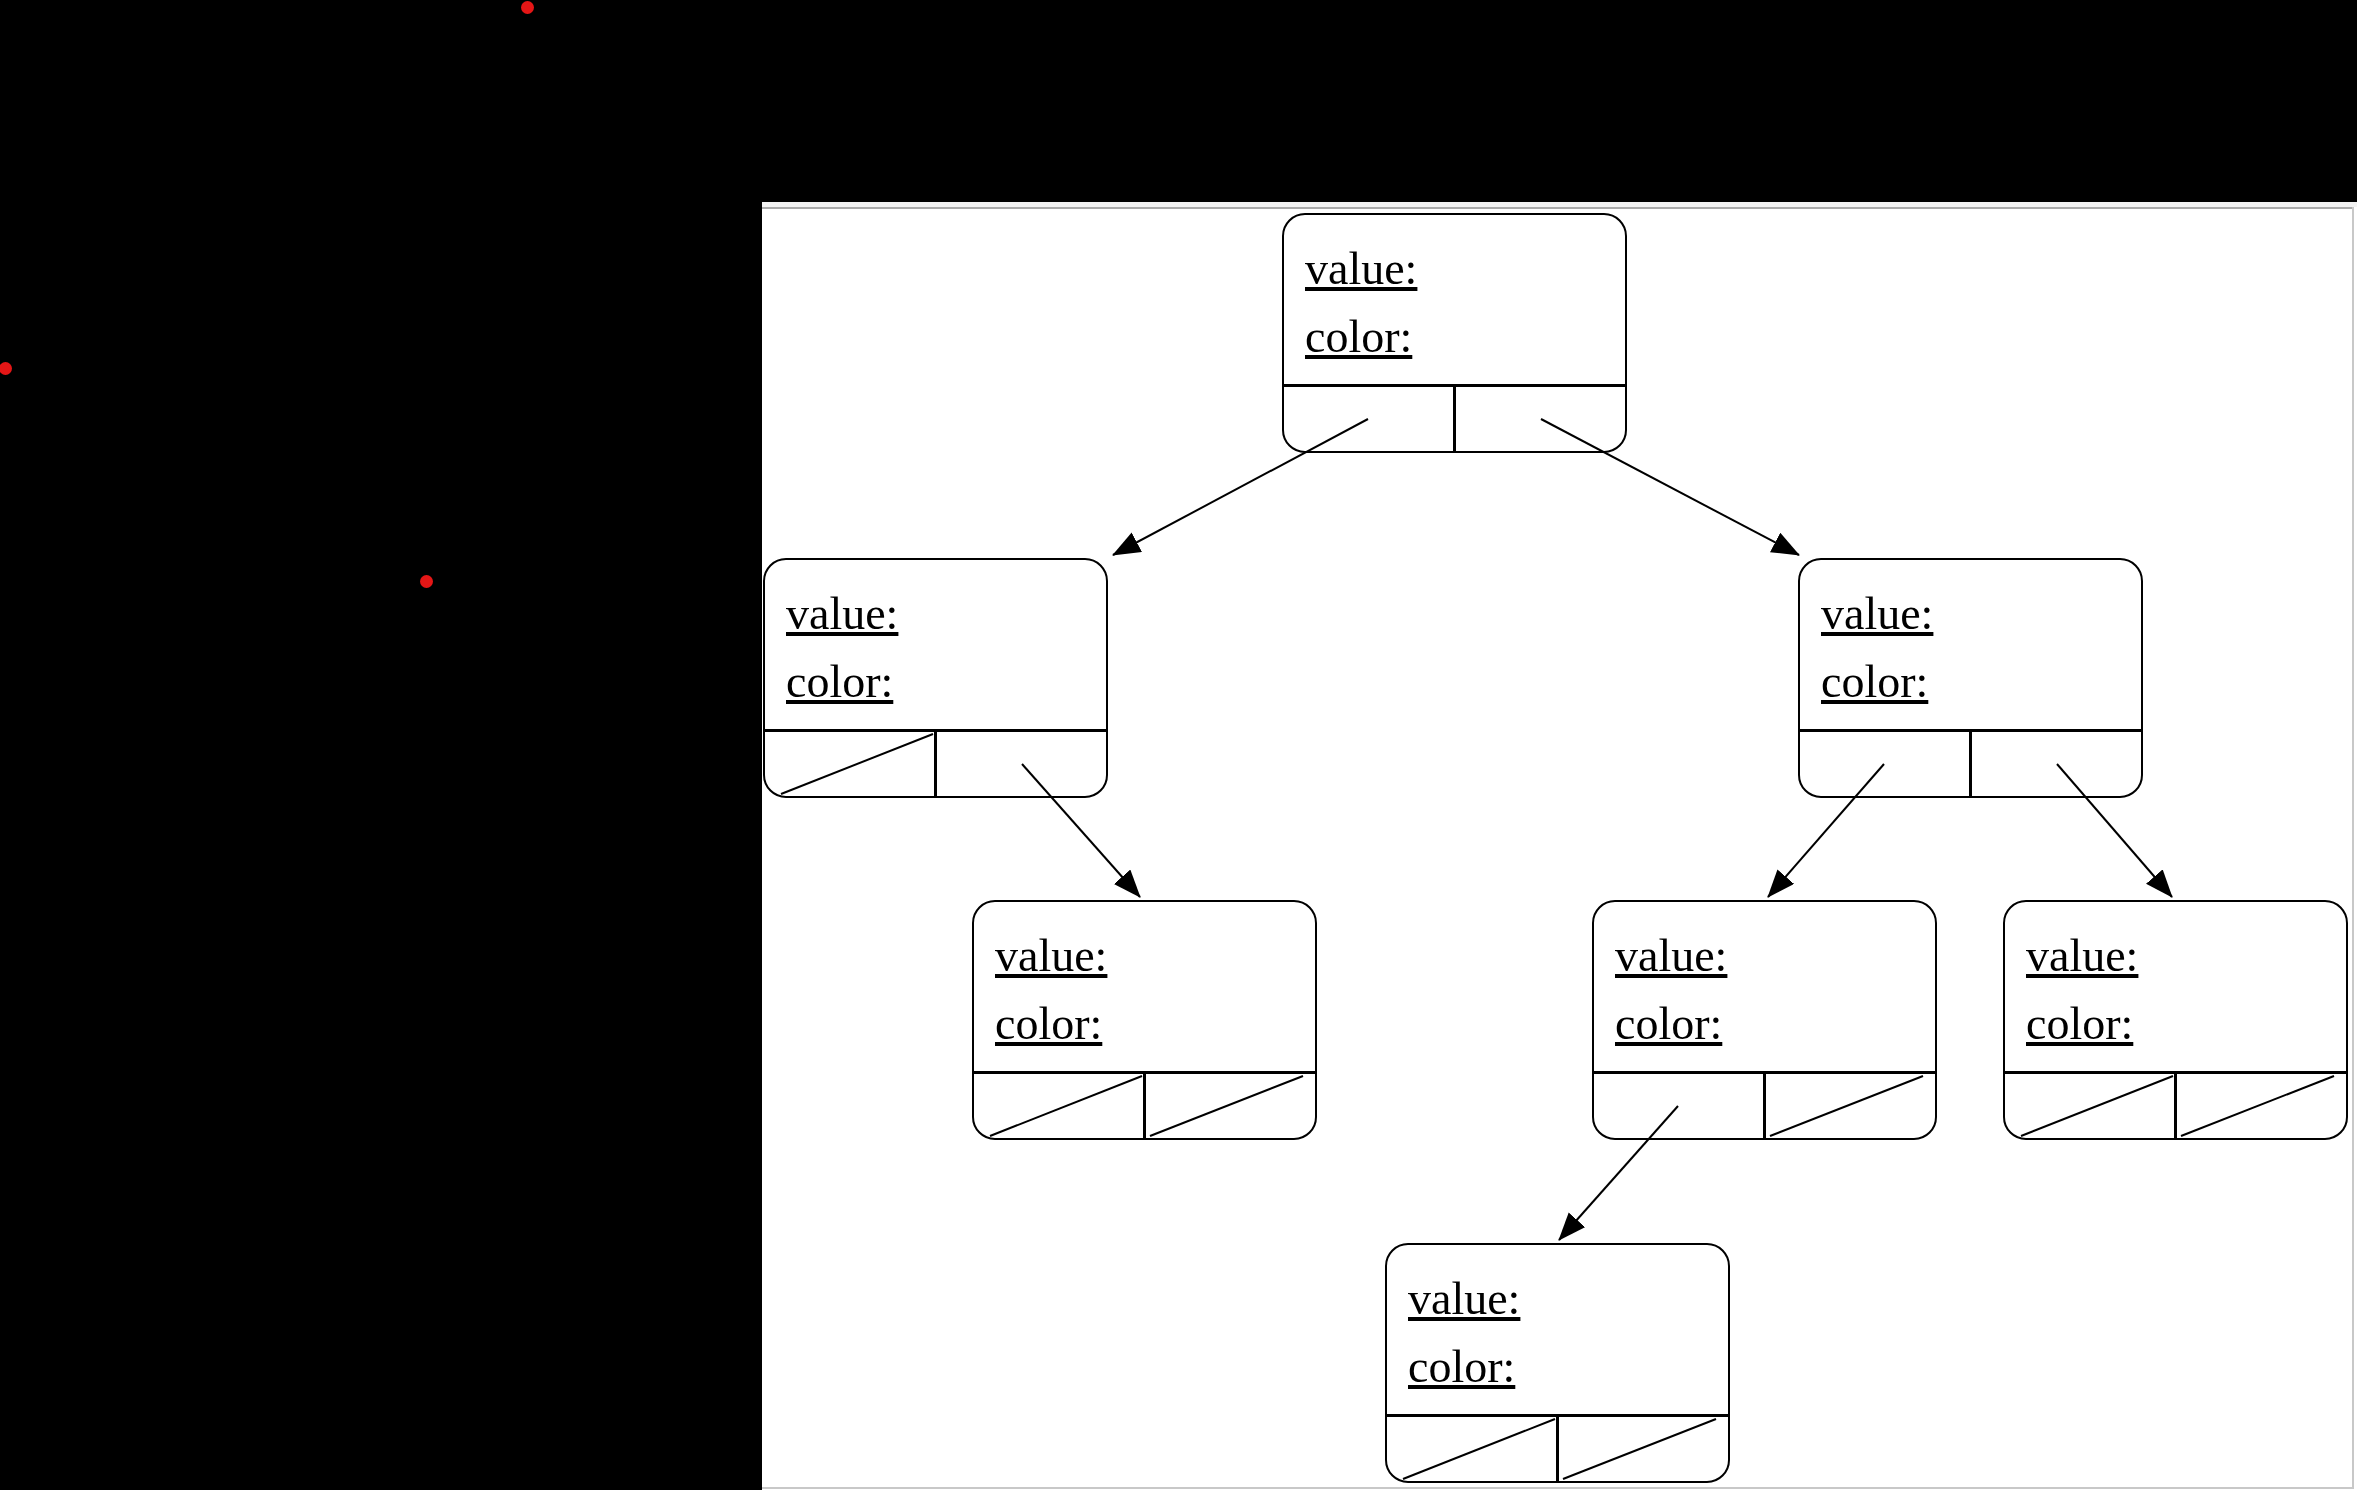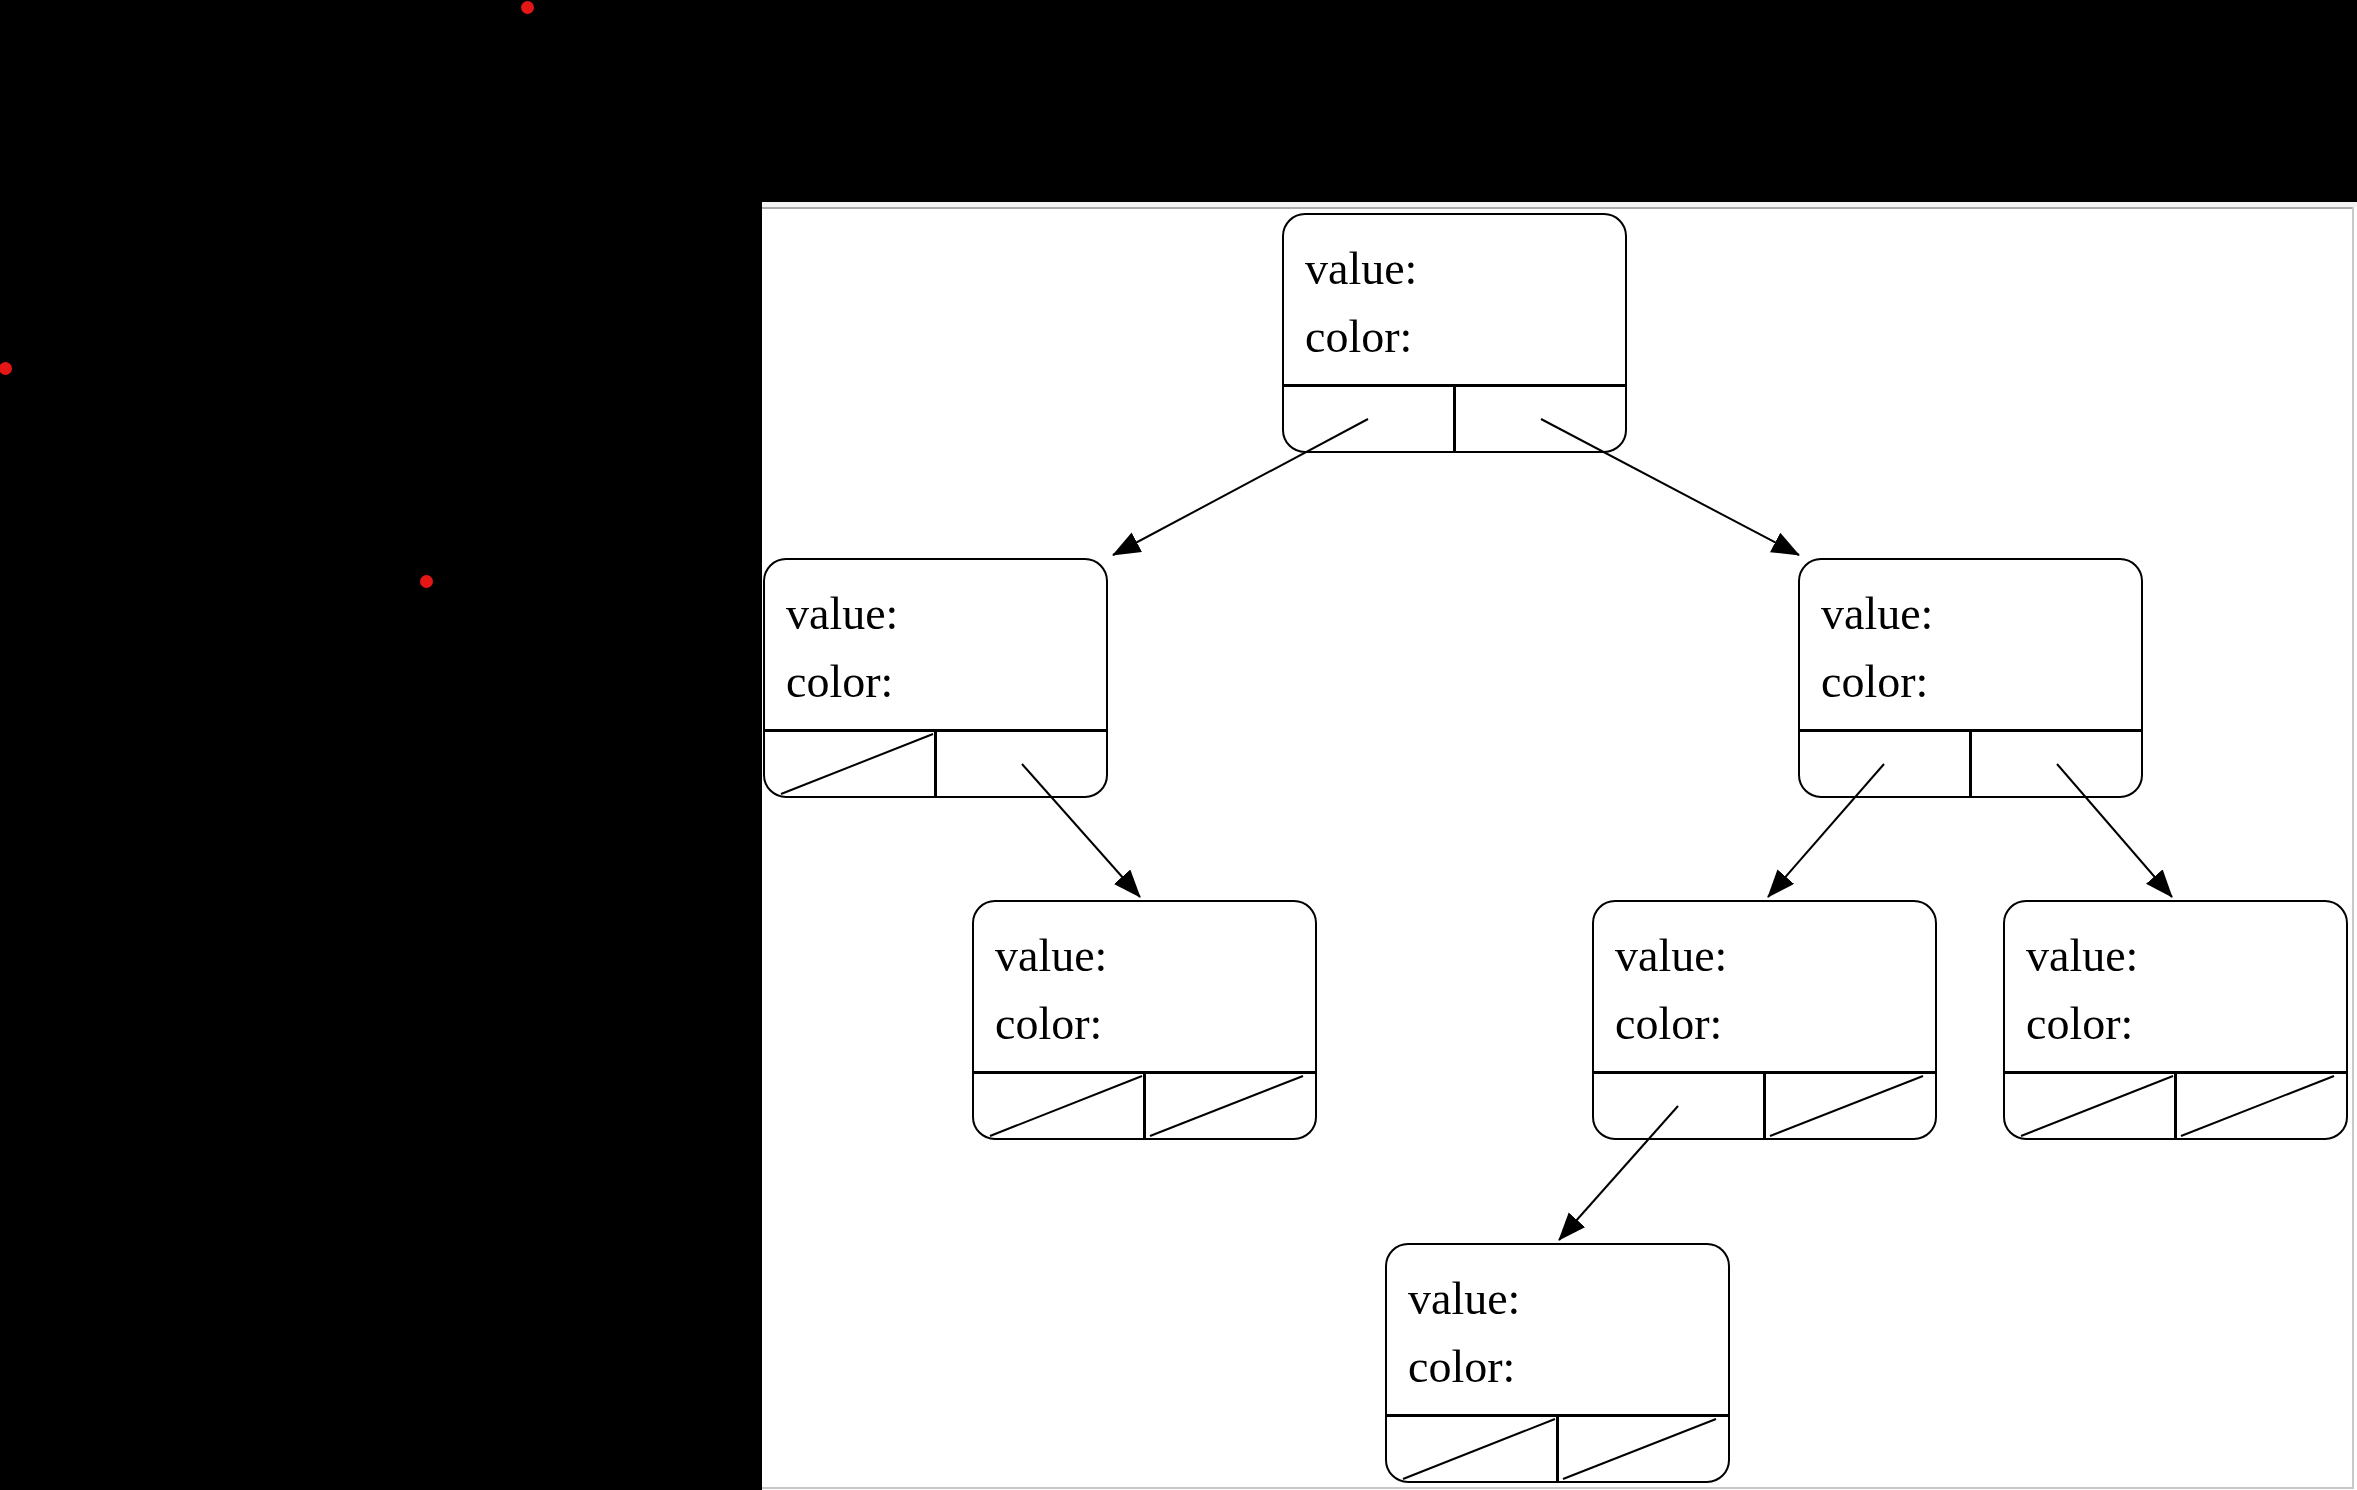--- a/index.html
+++ b/index.html
@@ -57,20 +57,21 @@
   
   .node {
     position: absolute;
     width: 345px;
     height: 240px;
     box-sizing: border-box;
     background: #fff;
     border: 2.2px solid #000;
     border-radius: 23px;
     overflow: hidden;
+    text-decoration: underline;
   }
   .node-labels {
     padding: 20px 0 0 21px;
     font-size: 46px;
     line-height: 68px;
     color: #000;
     white-space: nowrap;
   }
   .node-sep {
     position: absolute;

